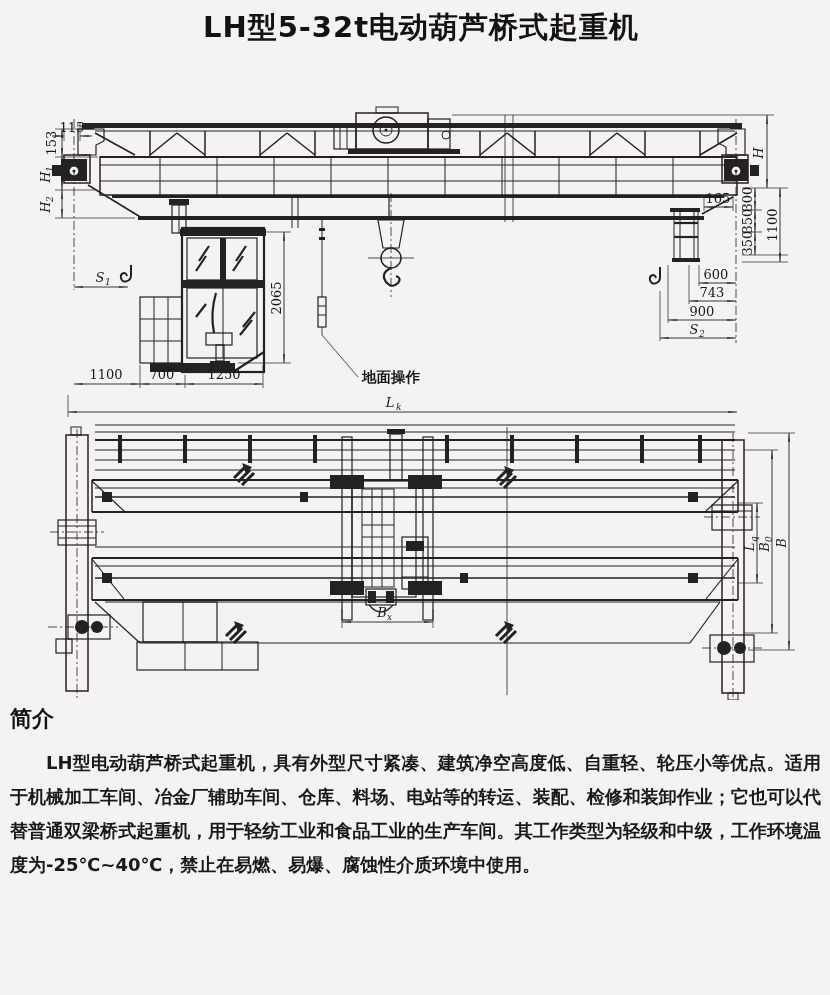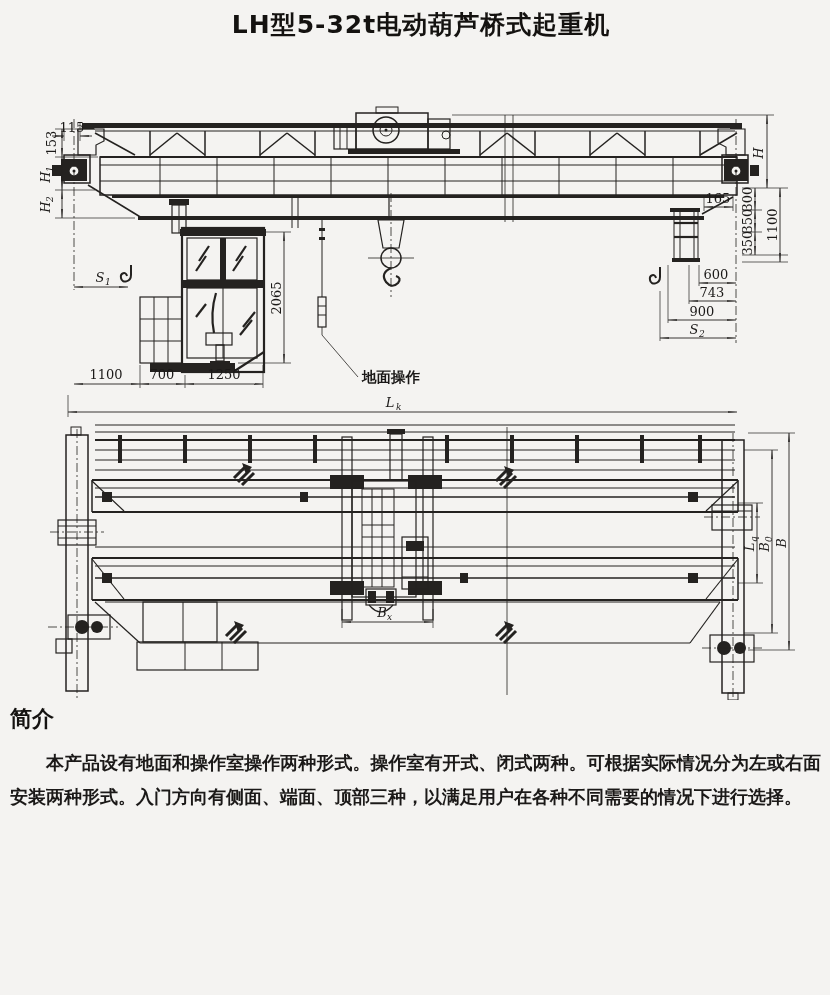--- a/index.html
+++ b/index.html
@@ -1,20 +1,20 @@
 <!DOCTYPE html>
 <html><head>
 <meta charset="utf-8">
 <style>
   html,body{margin:0;padding:0;}
   body{width:830px;height:995px;background:#f4f3f1;position:relative;
        font-family:"DejaVu Sans",sans-serif;color:#1b1918;overflow:hidden;}
   .page{position:absolute;inset:0;}
   .title{position:absolute;top:8px;left:12px;right:0;text-align:center;
-         font-size:25px;font-weight:bold;letter-spacing:1px;color:#141210;}
+         font-size:29px;font-weight:bold;letter-spacing:1px;color:#141210;}
   svg.drawing{position:absolute;top:85px;left:0;}
   
   .s1{stroke:#242220;stroke-width:1;fill:none}
   .s12{stroke:#242220;stroke-width:1.2;fill:none}
   .s15{stroke:#242220;stroke-width:1.5;fill:none}
   .s2{stroke:#242220;stroke-width:2.2;fill:none}
   .s08{stroke:#242220;stroke-width:0.8;fill:none}
   .f{fill:#242220;stroke:none}
   .wf{fill:#f4f3f1;stroke:#242220;stroke-width:1.2}
   .dim{stroke:#242220;stroke-width:0.9;fill:none}
@@ -462,16 +462,16 @@
         <line x1="748" y1="348" x2="795" y2="348" class="ext"></line>
         <line x1="748" y1="565" x2="795" y2="565" class="ext"></line>
         <line x1="789" y1="348" x2="789" y2="565" class="dim" marker-start="url(#ar)" marker-end="url(#ar)"></line>
         <text x="782" y="462" text-anchor="middle" transform="rotate(-90 782 458)" class="dt">B</text>
       </g>
     </g>
   </svg>
 
   <div class="intro">
     <h2>简介</h2>
-    <p>本产品设有地面和操作室操作两种形式。操作室有开式、闭式两种。可根据实际情况分为左或右面安装两种形式。入门方向有侧面、端面、顶部三种，以满足用户在各种不同需要的情况下进行选择。</p>
+    <p>LH型电动葫芦桥式起重机，具有外型尺寸紧凑、建筑净空高度低、自重轻、轮压小等优点。适用于机械加工车间、冶金厂辅助车间、仓库、料场、电站等的转运、装配、检修和装卸作业；它也可以代替普通双梁桥式起重机，用于轻纺工业和食品工业的生产车间。其工作类型为轻级和中级，工作环境温度为-25℃~40℃，禁止在易燃、易爆、腐蚀性介质环境中使用。</p>
   </div>
 
 </div>
 
 </body></html>

